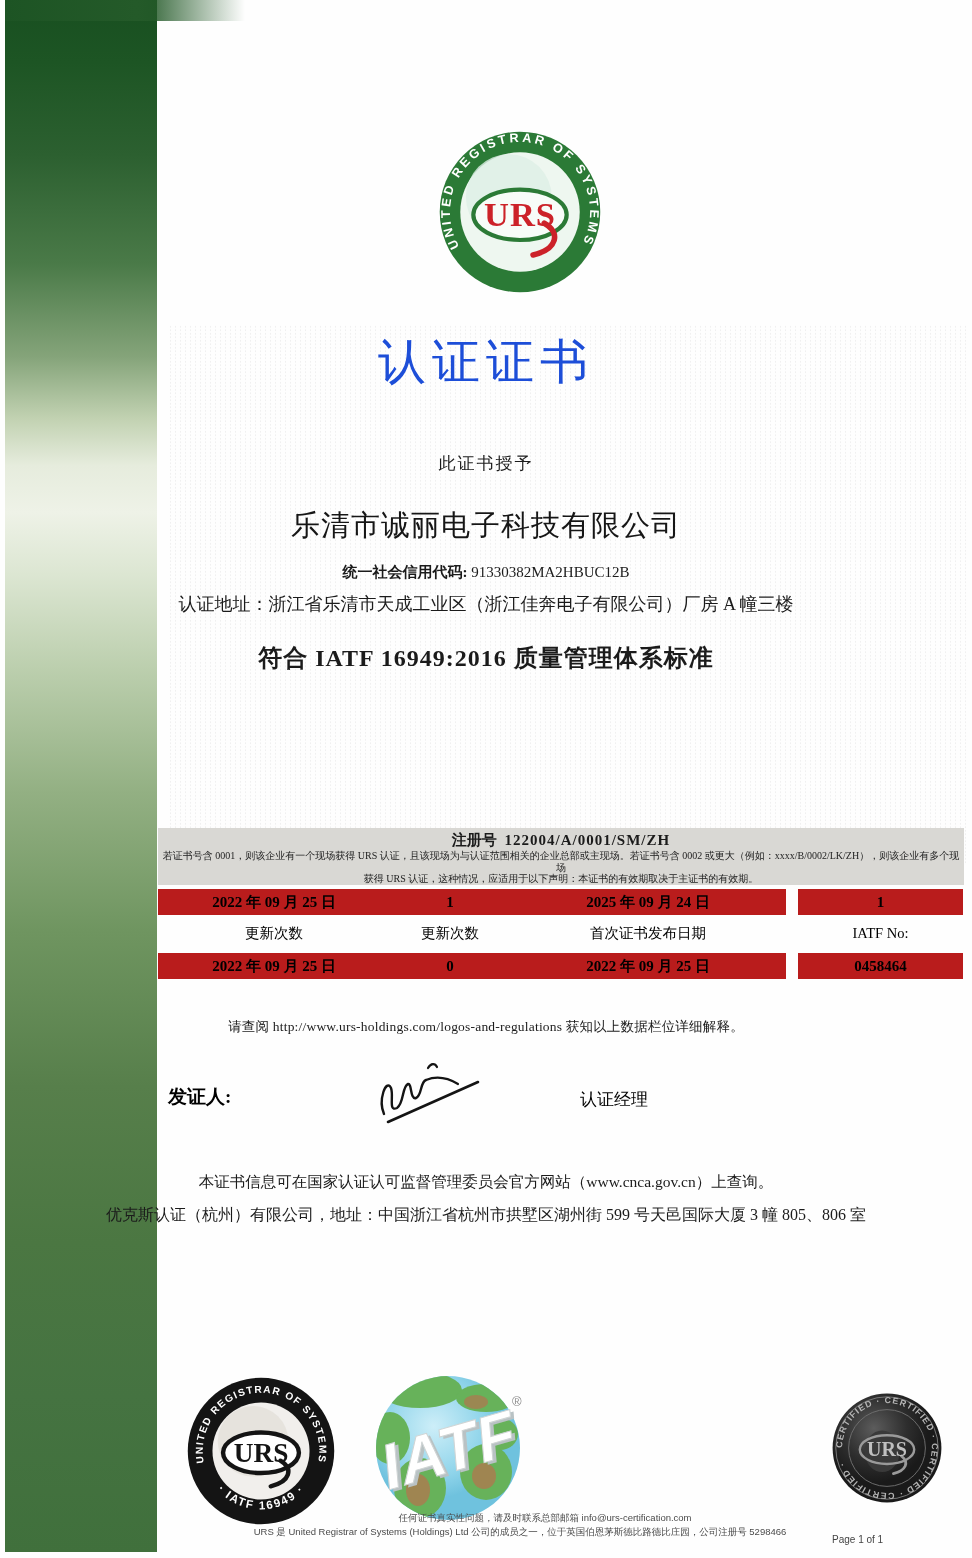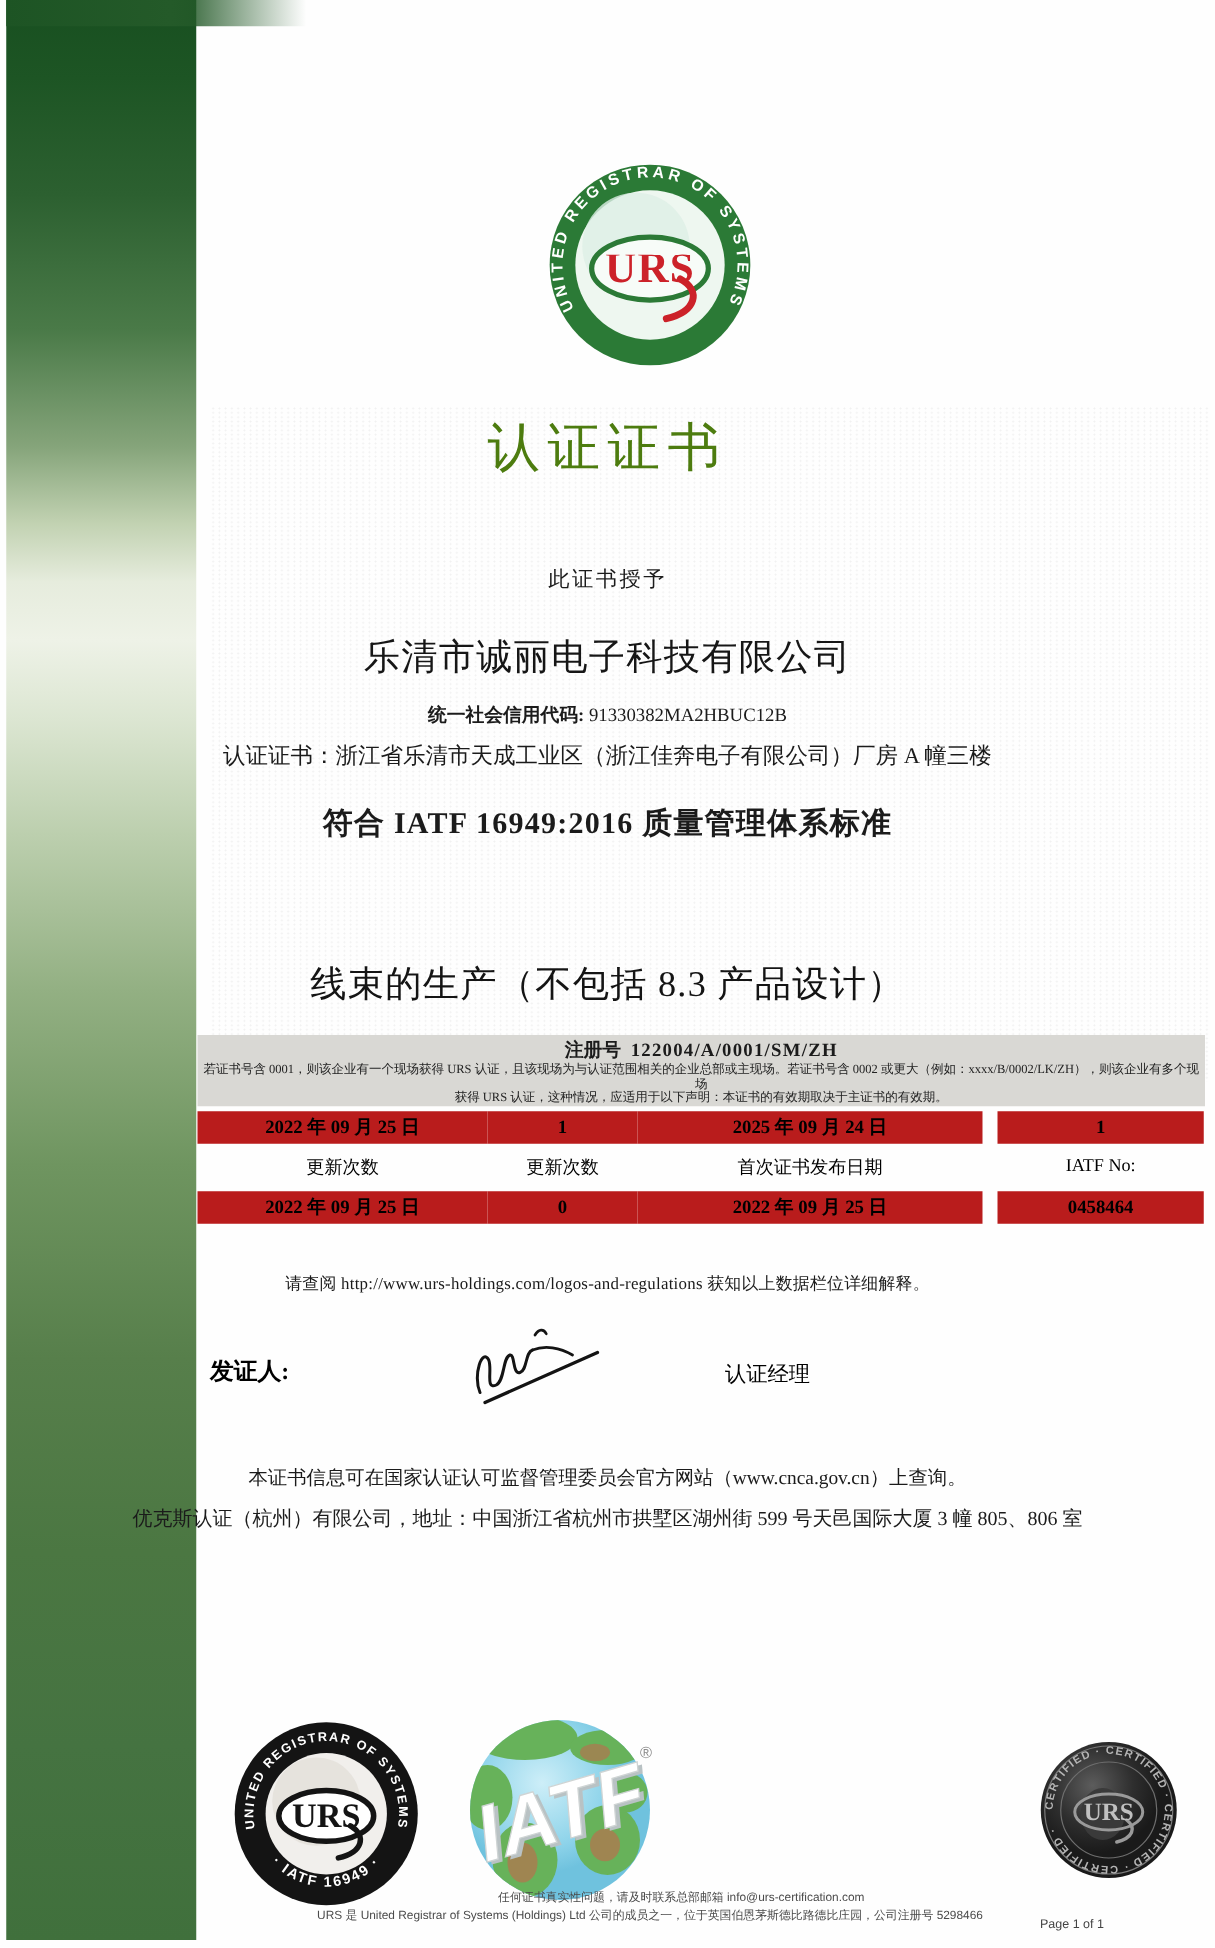--- a/index.html
+++ b/index.html
@@ -20,21 +20,21 @@
   }
   
   .speckle {
     position:absolute; left:168px; top:325px; width:800px; height:540px;
     background-image:radial-gradient(circle, #8a8a8a 0.6px, transparent 0.9px);
     background-size:5px 3.5px; opacity:0.12; pointer-events:none;
   }
 
   .center-line { position:absolute; left:0; width:972px; text-align:center; color:#1b1b1b; }
 
-  .cert-title { top:330px; font-size:42px; letter-spacing:6px; color:#4d7c0f; }
+  .cert-title { top:330px; font-size:48px; letter-spacing:6px; color:#1d4ed8; }
   .granted-to { top:452px; font-size:17px; letter-spacing:2px; }
   .company-name { top:506px; font-size:29px; letter-spacing:1px; color:#161616; }
   .credit-line { top:563px; font-size:15px; }
   .credit-line .lbl { font-weight:bold; }
   .address-line { top:592px; font-size:18px; }
   .compliance-line { top:642px; font-size:24px; font-weight:bold; letter-spacing:1px; }
   .scope-label { top:708px; font-size:17px; }
   .scope-line { top:768px; font-size:29px; letter-spacing:1px; color:#141414; }
 
   
@@ -97,24 +97,23 @@
   </svg>
 
   <div class="center-line cert-title">认证证书</div>
   <div class="center-line granted-to">此证书授予</div>
   <div class="center-line company-name">乐清市诚丽电子科技有限公司</div>
   <div class="center-line credit-line">
     <span class="lbl">统一社会信用代码:</span>
     <span>91330382MA2HBUC12B</span>
   </div>
   <div class="center-line address-line">
-    <span>认证证书：</span><span>浙江省乐清市天成工业区（浙江佳奔电子有限公司）厂房 A 幢三楼</span>
+    <span>认证地址：</span><span>浙江省乐清市天成工业区（浙江佳奔电子有限公司）厂房 A 幢三楼</span>
   </div>
   <div class="center-line compliance-line">符合 IATF 16949:2016 质量管理体系标准</div>
-  <div class="center-line scope-line">线束的生产（不包括 8.3 产品设计）</div>
 
   <div class="reg-block">
     <div class="reg-title">
       <span>注册号</span>
       <span class="num">122004/A/0001/SM/ZH</span>
     </div>
     <div class="reg-note">若证书号含 0001，则该企业有一个现场获得 URS 认证，且该现场为与认证范围相关的企业总部或主现场。若证书号含 0002 或更大（例如：xxxx/B/0002/LK/ZH），则该企业有多个现场</div>
     <div class="reg-note">获得 URS 认证，这种情况，应适用于以下声明：本证书的有效期取决于主证书的有效期。</div>
   </div>
 

